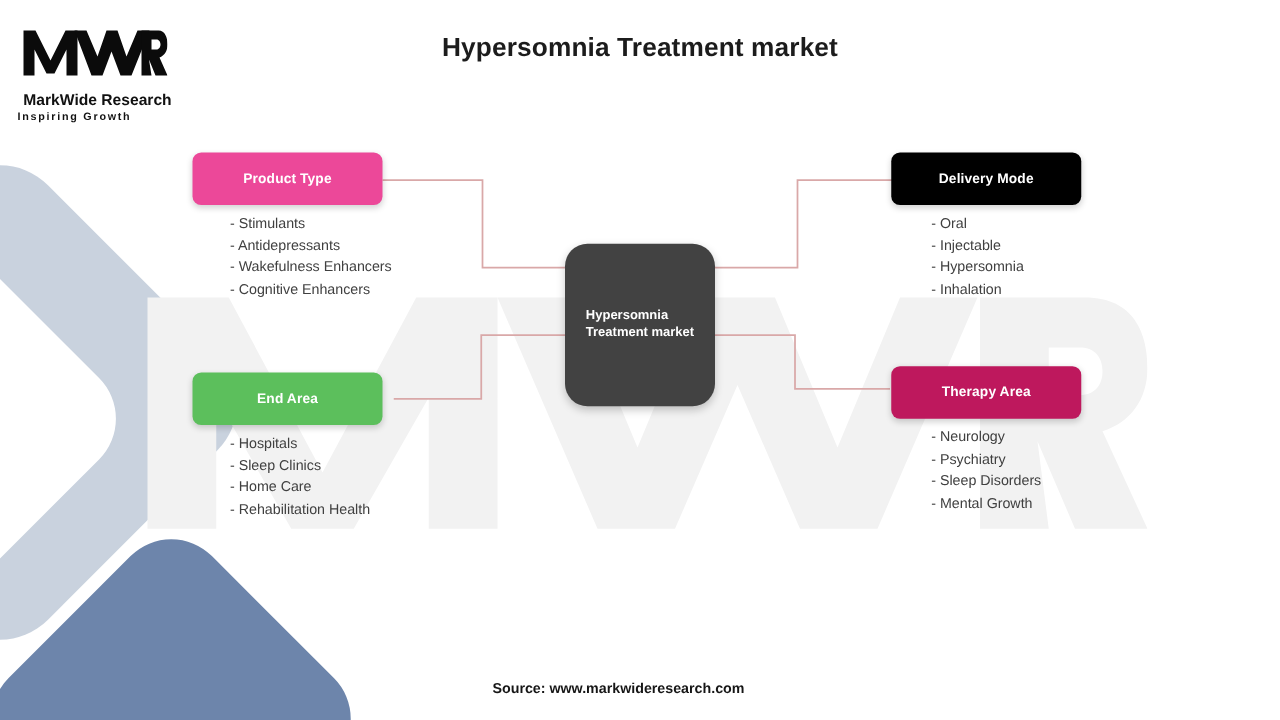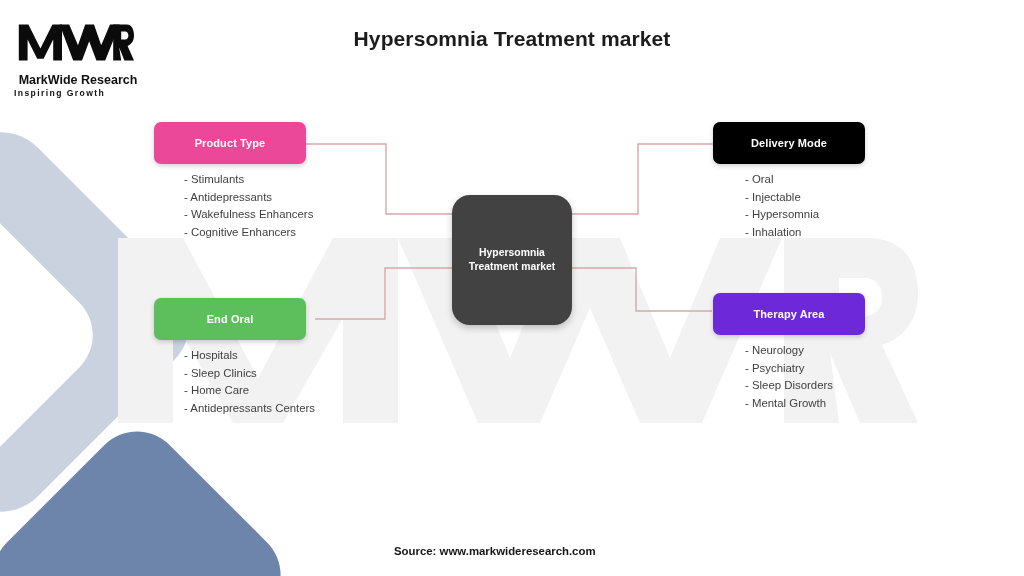--- a/index.html
+++ b/index.html
@@ -123,21 +123,21 @@
     left: 452px;
     top: 195px;
     width: 120px;
     height: 130px;
     background: #424242;
     border-radius: 18px;
     box-shadow: 0 3px 7px rgba(0,0,0,0.22);
     display: flex;
     align-items: center;
     justify-content: center;
-    text-align: center;
+    text-align: left;
   }
   .center-node-label {
     color: #ffffff;
     font-size: 10.4px;
     font-weight: bold;
     line-height: 14px;
     white-space: pre-line;
   }
 
   
@@ -263,32 +263,32 @@
     <div class="cat-items">
       <div class="cat-item">- Oral</div>
       <div class="cat-item">- Injectable</div>
       <div class="cat-item">- Hypersomnia</div>
       <div class="cat-item">- Inhalation</div>
     </div>
   </div>
 
   <div class="cat cat-end-user">
     <div class="cat-box" style="background:#5cbf5c">
-      <span class="cat-box-label">End Oral</span>
+      <span class="cat-box-label">End Area</span>
     </div>
     <div class="cat-items">
       <div class="cat-item">- Hospitals</div>
       <div class="cat-item">- Sleep Clinics</div>
       <div class="cat-item">- Home Care</div>
-      <div class="cat-item">- Antidepressants Centers</div>
+      <div class="cat-item">- Rehabilitation Health</div>
     </div>
   </div>
 
   <div class="cat cat-therapy">
-    <div class="cat-box" style="background:#6d28d9">
+    <div class="cat-box" style="background:#be185d">
       <span class="cat-box-label">Therapy Area</span>
     </div>
     <div class="cat-items">
       <div class="cat-item">- Neurology</div>
       <div class="cat-item">- Psychiatry</div>
       <div class="cat-item">- Sleep Disorders</div>
       <div class="cat-item">- Mental Growth</div>
     </div>
   </div>
 

